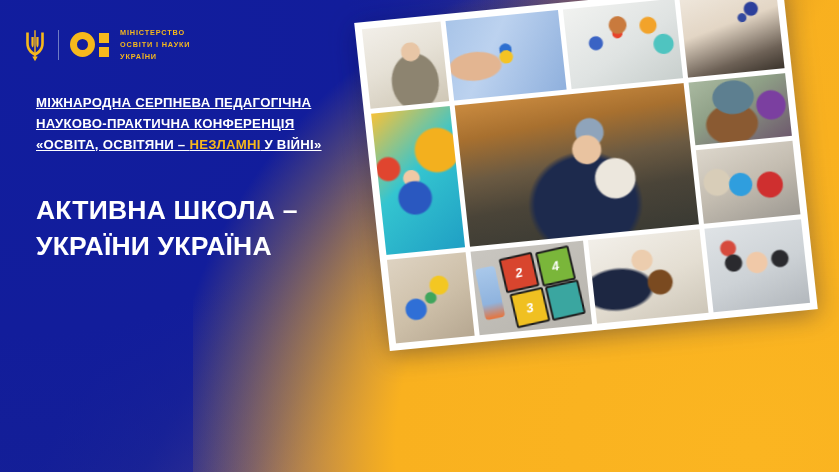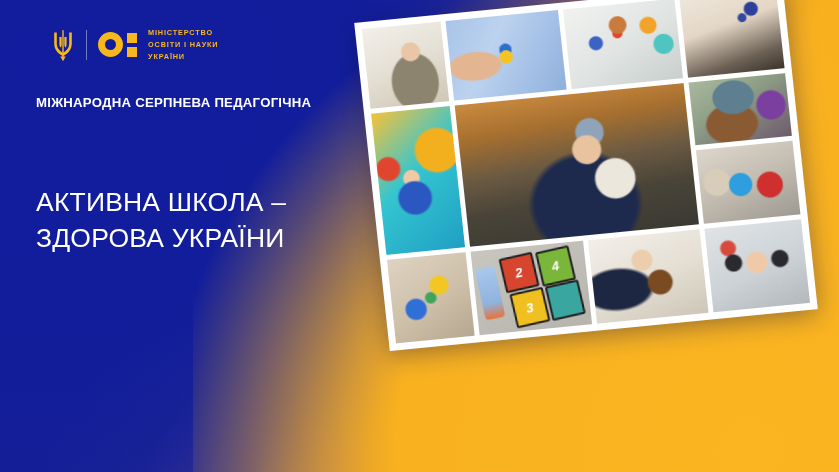--- a/index.html
+++ b/index.html
@@ -36,49 +36,49 @@
   
   #poster::after{
     content:""; position:absolute; right:-18%; bottom:-40%;
     width:95%; height:150%;
     background:radial-gradient(ellipse at 70% 70%, #fbb521 0%, #f9b11f 45%, rgba(249,177,31,0) 74%);
     pointer-events:none;
   }
 
   
   #logo {
-    position:absolute; left:52px; top:27px;
+    position:absolute; left:24px; top:27px;
     display:flex; align-items:center; gap:0; z-index:6;
   }
   #trident { width:22px; height:34px; display:block; }
   .logo-rule { width:1px; height:30px; background:#6f7cc4; margin:0 11px 0 12px; }
   .mark { display:flex; align-items:center; gap:4px; margin-right:11px; }
   .mark-ring {
     width:25px; height:25px; border-radius:50%;
     border:7px solid #f6b81c; background:transparent;
   }
   .mark-sq { display:flex; flex-direction:column; gap:4px; }
   .mark-sq i { display:block; width:10px; height:10px; background:#f6b81c; }
   #ministry-text {
     color:#f6b81c; font-size:7.3px; font-weight:bold;
     letter-spacing:.85px; line-height:1.62; white-space:nowrap;
   }
 
   
   #subtitle {
     position:absolute; left:36px; top:93px; z-index:6;
     color:#ffffff; font-size:13.2px; font-weight:bold;
-    letter-spacing:.25px; line-height:1.58; white-space:nowrap;
+    letter-spacing:.25px; line-height:1.58; white-space:nowrap;text-decoration:underline;
   }
   #subtitle .hl { color:#f6b81c; }
 
   
   #headline {
-    position:absolute; left:36px; top:184px; z-index:6;
-    color:#ffffff; font-size:26.5px; font-weight:normal;
+    position:absolute; left:36px; top:192px; z-index:6;
+    color:#ffffff; font-size:26.5px; font-weight:bold;
     letter-spacing:.2px; line-height:1.36; white-space:nowrap;
   }
 
   
   #collage-wrap {
     position:absolute; left:372px; top:22px;
     width:430px; height:330px;
     transform:rotate(-6.2deg) skewY(0.6deg);
     transform-origin:0% 50%;
     z-index:4;
@@ -233,25 +233,27 @@
 
     <div id="ministry-text">
       <div style="white-space:pre-line">МІНІСТЕРСТВО
 ОСВІТИ І НАУКИ
 УКРАЇНИ</div>
     </div>
   </div>
 
   <div id="subtitle">
     <div>МІЖНАРОДНА СЕРПНЕВА ПЕДАГОГІЧНА</div>
+    <div>НАУКОВО-ПРАКТИЧНА КОНФЕРЕНЦІЯ</div>
+    <div><span>«ОСВІТА, ОСВІТЯНИ – </span><span class="hl">НЕЗЛАМНІ</span><span> У ВІЙНІ»</span></div>
   </div>
 
   <div id="headline">
     <div>АКТИВНА ШКОЛА –</div>
-    <div>ЗДОРОВА УКРАЇНИ</div>
+    <div>УКРАЇНИ УКРАЇНА</div>
   </div>
 
   <div id="collage-wrap">
     <div id="collage">
 
       <div class="cell g-teacher">
         <span class="ph p-teacher"></span>
       </div>
 
       <div class="cell g-heart">

